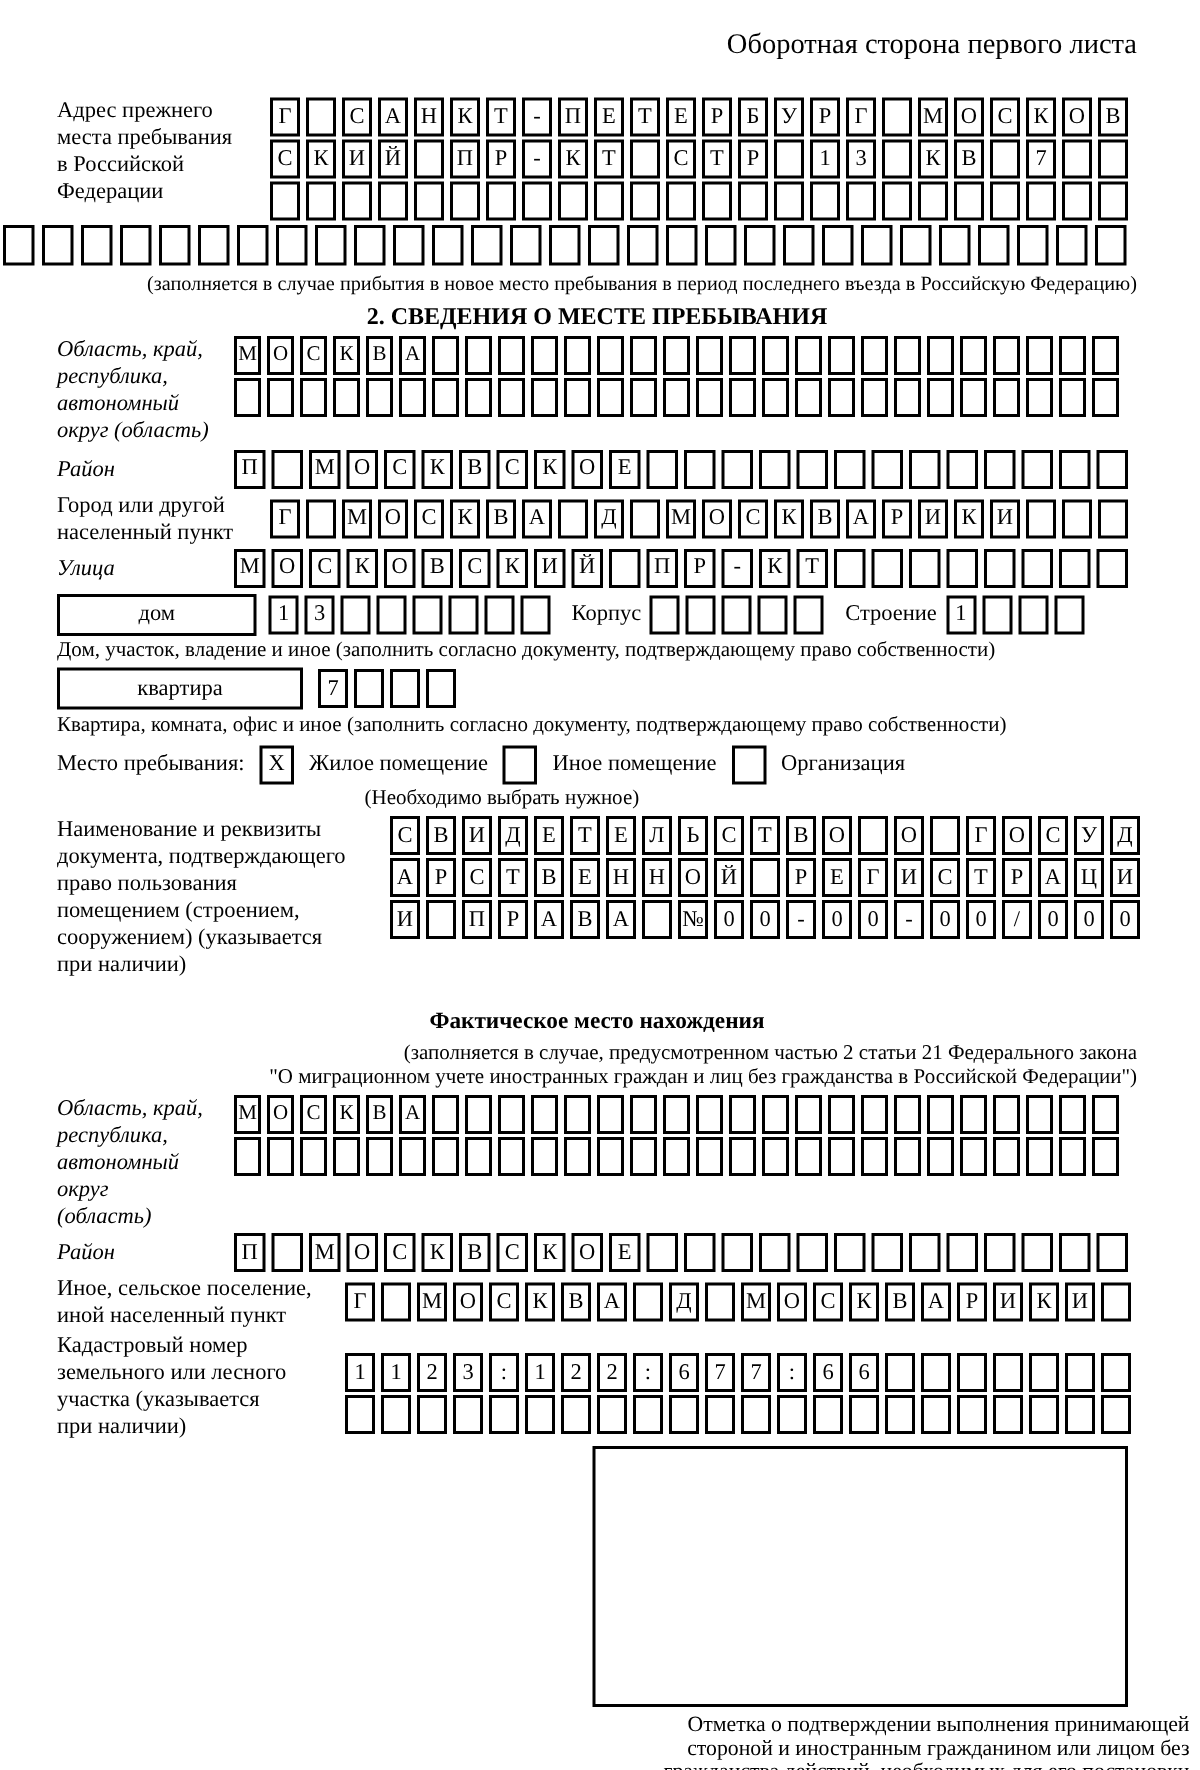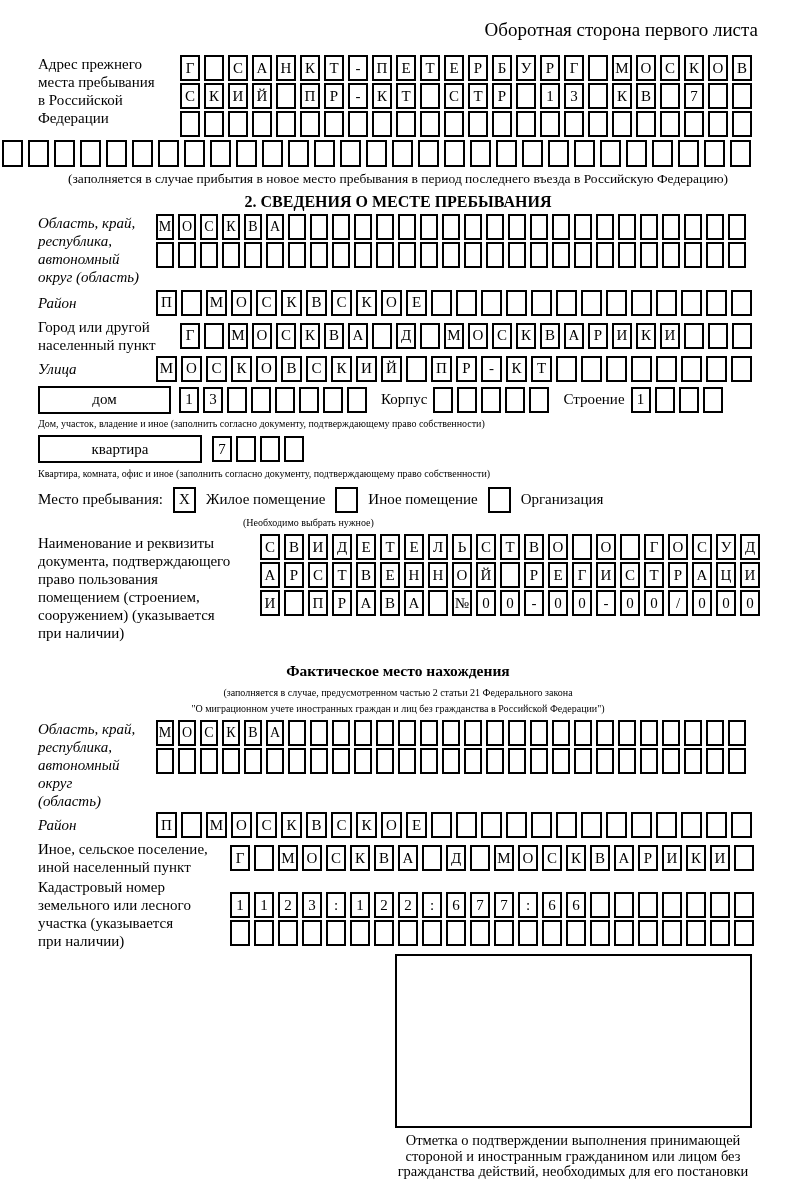--- a/index.html
+++ b/index.html
@@ -21,22 +21,22 @@
   .cells{display:flex;gap:4px;}
   .cell{
     box-sizing:border-box;flex:0 0 auto;width:20px;height:26px;
     border:2px solid #000;display:flex;align-items:center;justify-content:center;
     font-size:15px;font-family:inherit;background:#fff;
   }
   .cw18 .cell{width:18px;font-size:14px;}
   .cw21 .cell{width:21px;}
   .fullrow{gap:5px;margin-left:-36px;margin-top:3px;}
   .fullrow .cell{width:21px;height:27px;}
-  .note{font-size:10px;line-height:15.5px;}
-  .note.center{text-align:center;white-space:pre-line;}
+  .note{font-size:14px;line-height:15.5px;}
+  .note.center{text-align:right;white-space:pre-line;}
   .nowrap{white-space:nowrap;}
   .sec-title{font-size:16px;font-weight:bold;text-align:center;margin:0;}
   .sub-title{font-size:15.5px;font-weight:bold;text-align:center;}
   .house-row{display:flex;align-items:center;}
   .label-box{
     box-sizing:border-box;border:2px solid #000;height:28px;
     display:flex;align-items:center;justify-content:center;font-size:15px;background:#fff;
   }
   .label-box.house{width:133px;margin-right:8px;}
   .label-box.apt{width:164px;margin-right:10px;}
@@ -44,21 +44,21 @@
   .inline-label.ml{margin-left:8px;}
   .stay-row{display:flex;align-items:center;font-size:15px;gap:10px;}
   .checkbox{
     box-sizing:border-box;width:23px;height:26px;border:2px solid #000;
     display:flex;align-items:center;justify-content:center;font-size:15px;flex:0 0 auto;
   }
   .stay-note{margin-left:205px;margin-top:2px;}
   .stamp-wrap{width:440px;margin-left:315px;}
   .stamp-box{box-sizing:border-box;width:357px;height:174px;border:2px solid #000;margin:0 auto;background:#fff;}
   .stamp-wrap .note{margin-top:5px;font-size:14.5px;line-height:15.5px;}.mt2{margin-top:2px}.mt3{margin-top:3px}.mt4{margin-top:4px}
-  .mt5{margin-top:5px}.mt6{margin-top:6px}.mt8{margin-top:20px}.mt16{margin-top:16px}
+  .mt5{margin-top:5px}.mt6{margin-top:6px}.mt8{margin-top:20px}.mt16{margin-top:26px}
   .small{font-size:13.5px;}
 </style>
 </head>
 <body>
 
 <div class="page">
 
   <div class="header-note">Оборотная сторона первого листа</div>
 
   <div class="field mt16">

